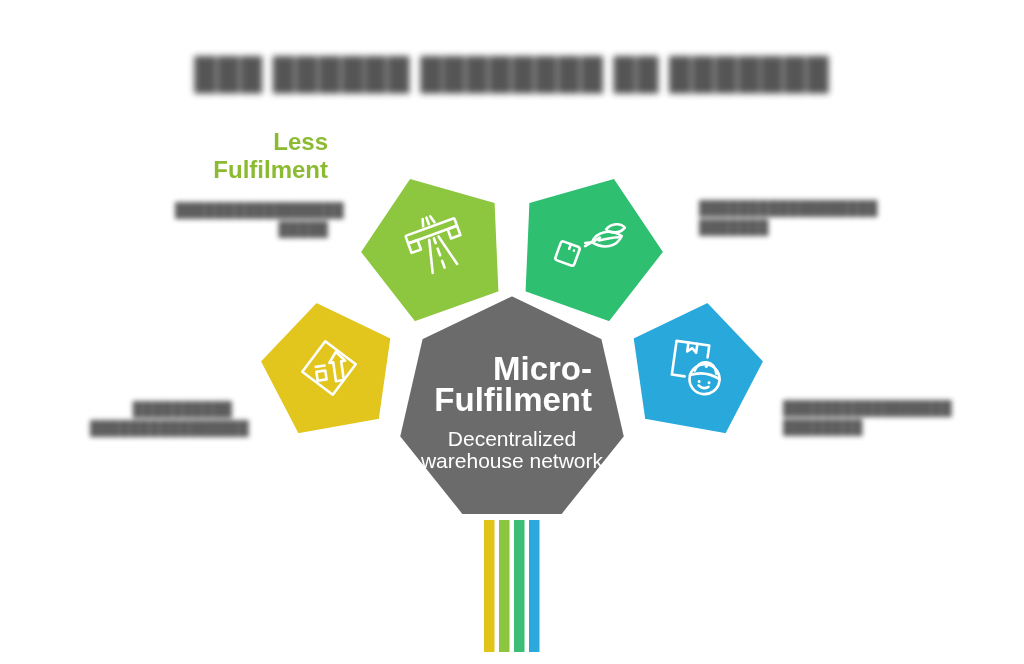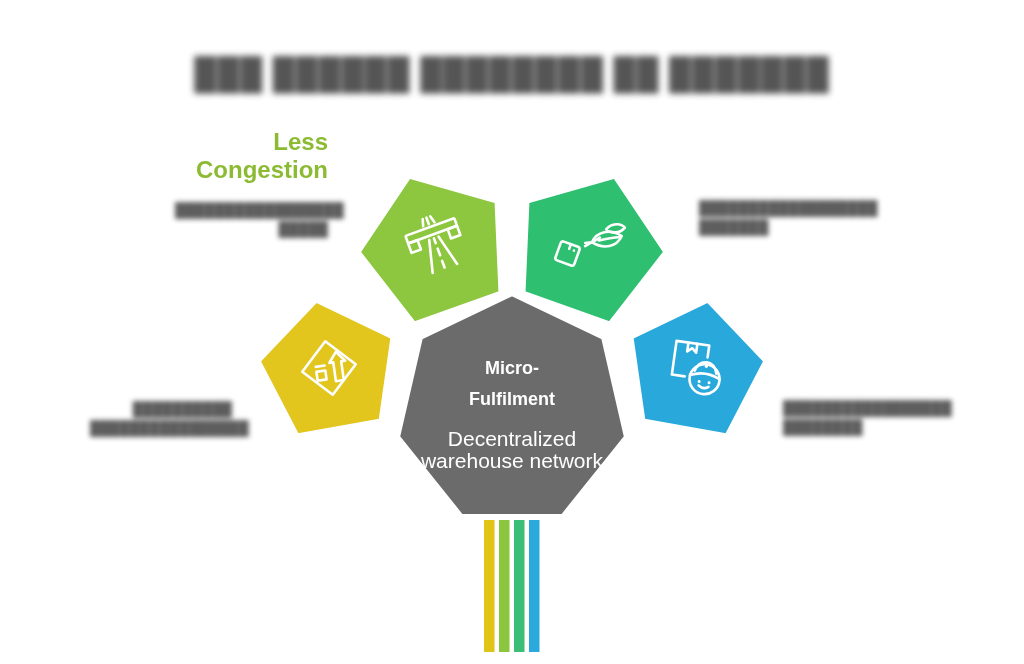--- a/index.html
+++ b/index.html
@@ -20,22 +20,22 @@
   .benefit-desc{font-size:14px;line-height:19px;color:#4c4c4c;}
   .lbl-less{left:175px;top:128px;width:153px;text-align:right;color:#8CBB33;}
   .desc-less{left:175px;top:201px;width:153px;text-align:right;}
   .lbl-faster{left:699px;top:160px;width:220px;text-align:left;color:#2FBF71;}
   .desc-faster{left:699px;top:199px;width:220px;text-align:left;}
   .lbl-reduced{left:90px;top:327px;width:142px;text-align:right;color:#E5C416;}
   .desc-reduced{left:90px;top:400px;width:142px;text-align:right;}
   .lbl-higher{left:783px;top:330px;width:185px;text-align:left;color:#2BA0D8;}
   .desc-higher{left:783px;top:399px;width:185px;text-align:left;}
   .center-heading{
-    left:432px;top:353px;width:160px;text-align:center;
-    color:#ffffff;font-size:18px;font-weight:700;line-height:31px;
+    left:432px;top:353px;width:160px;text-align:right;
+    color:#ffffff;font-size:33px;font-weight:700;line-height:31px;
   }
   .center-sub{
     left:412px;top:428px;width:200px;text-align:center;
     color:#ffffff;font-size:21px;font-weight:400;line-height:22px;
   }
   svg{display:block;}
 </style>
 </head>
 <body>
 
@@ -90,21 +90,21 @@
     <rect x="498" y="500" width="12.5" height="153" stroke="#ffffff" stroke-width="2" fill="#8CC63E"></rect>
     <rect x="513" y="500" width="12.5" height="153" stroke="#ffffff" stroke-width="2" fill="#3DBE76"></rect>
     <rect x="528" y="500" width="12.5" height="153" stroke="#ffffff" stroke-width="2" fill="#2CA9DC"></rect>
 
     <polygon points="512,293 604,337 627,437 563,517 461,517 397,437 420,337" stroke="#ffffff" stroke-width="6" stroke-linejoin="round" fill="#6B6B6B"></polygon>
   </svg>
 
   <div class="abs title obscured">███ ██████ ████████ ██ ███████</div>
 
   <div class="abs benefit-label pre lbl-less">Less
-Congestion</div>
+Fulfilment</div>
   <div class="abs benefit-desc pre obscured-sm desc-less">█████████████████
 █████</div>
 
   <div class="abs benefit-desc pre obscured-sm desc-faster">██████████████████
 ███████</div>
 
   <div class="abs benefit-desc pre obscured-sm desc-reduced">██████████
 ████████████████</div>
 
   <div class="abs benefit-desc pre obscured-sm desc-higher">█████████████████

